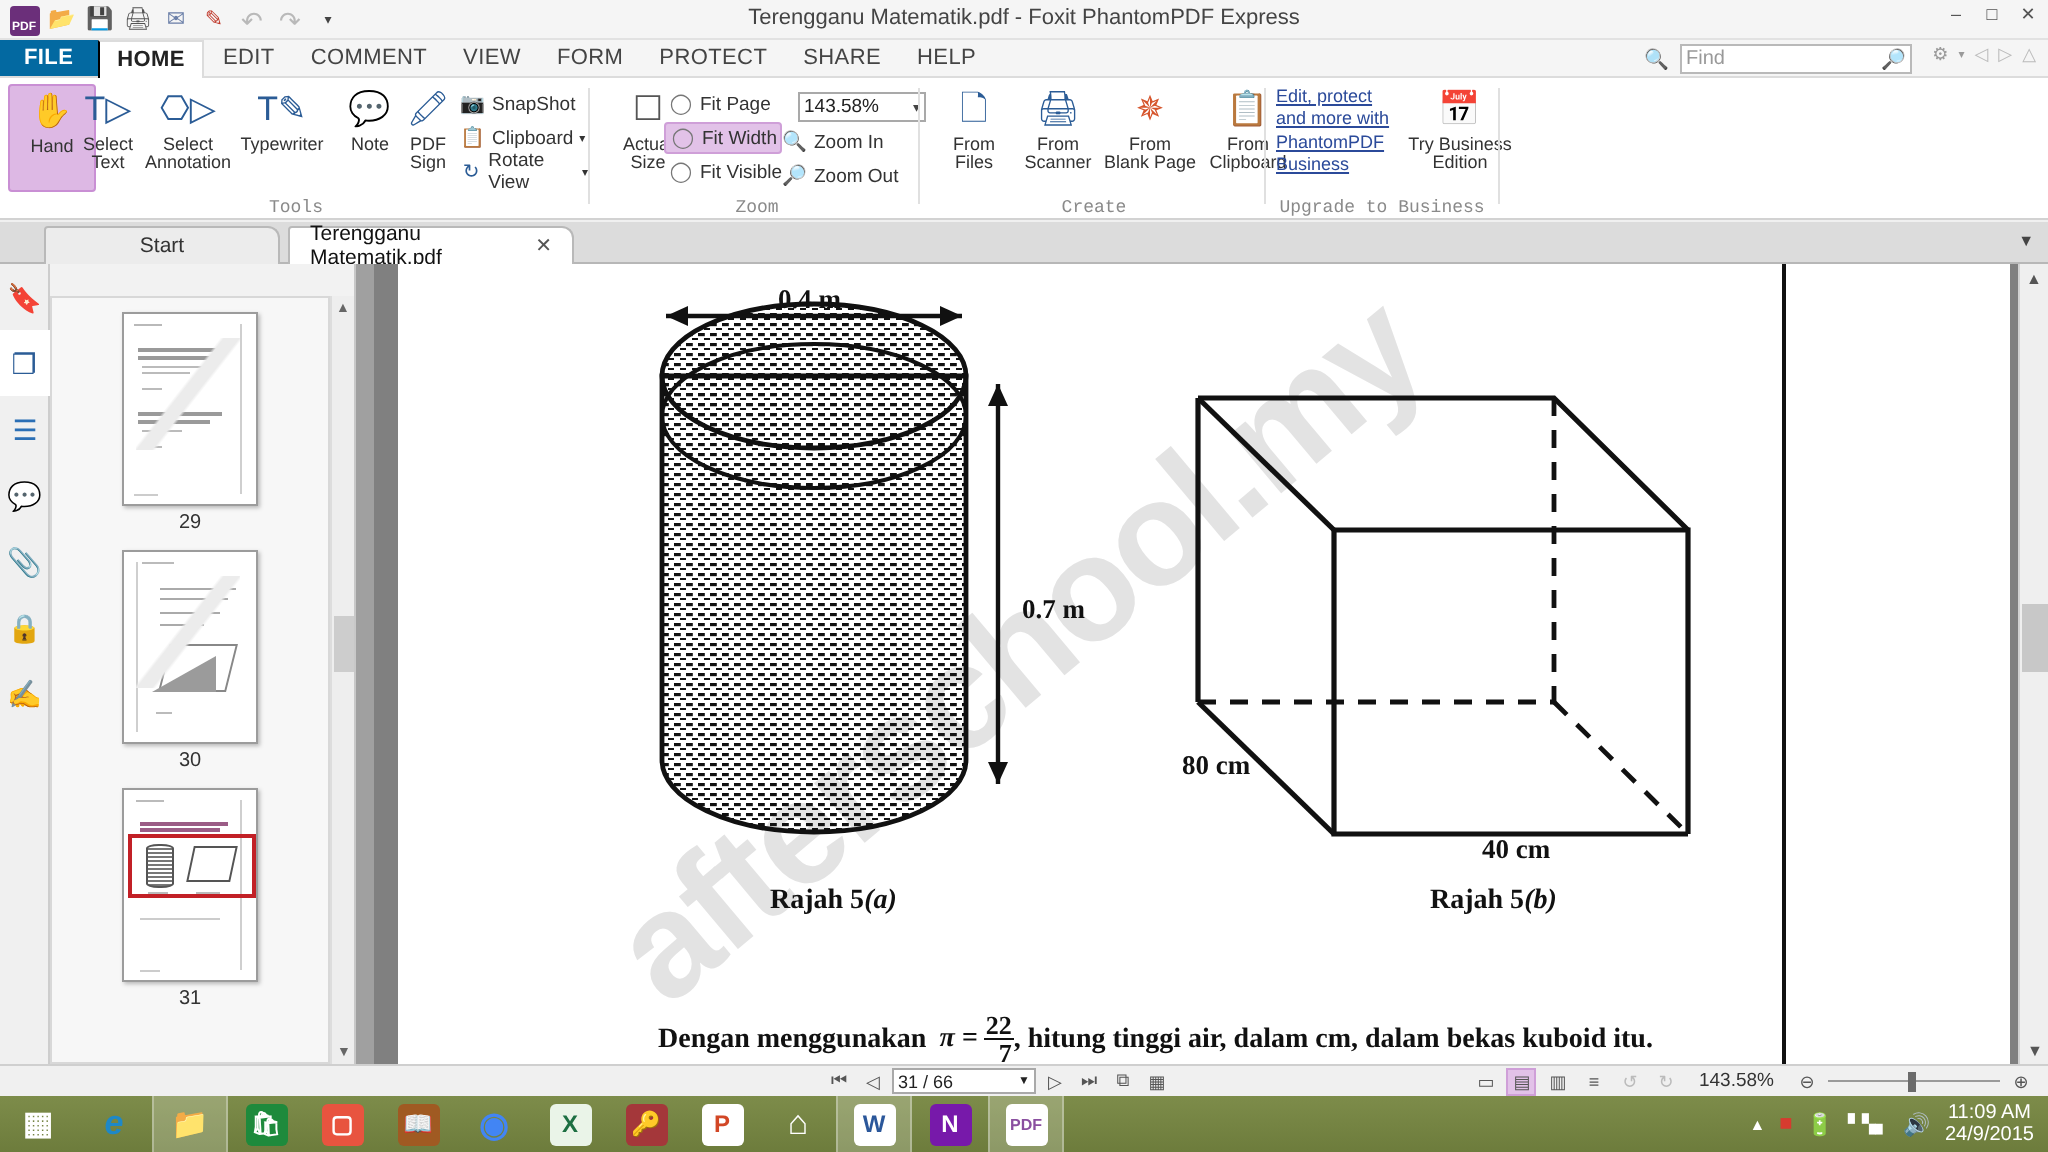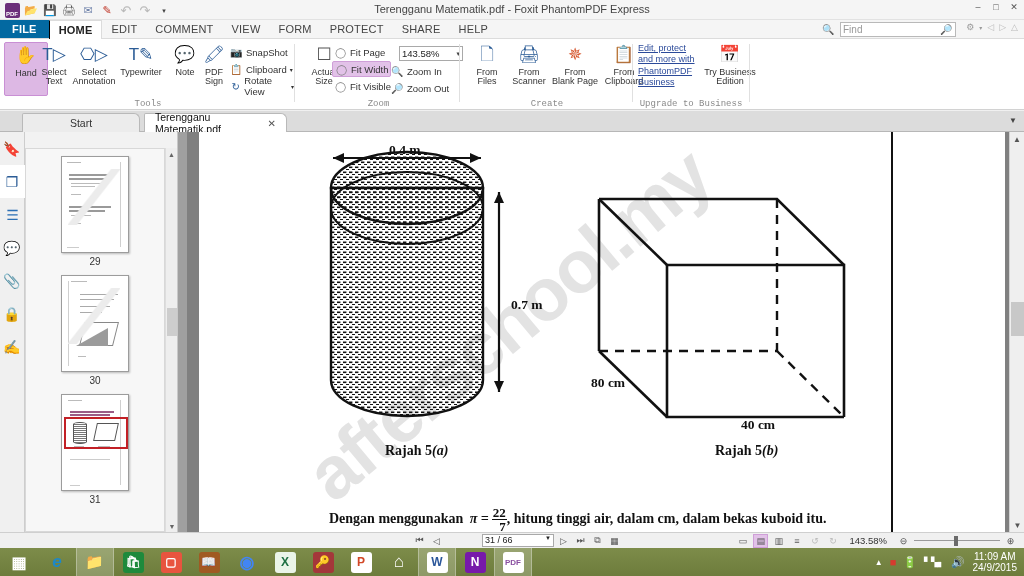--- a/index.html
+++ b/index.html
@@ -194,21 +194,21 @@
   .statusbar {
     position: absolute; bottom: 28px; left: 0; width: 1024px; height: 16px;
     background: #f0f0f0; border-top: 1px solid #cfcfcf;
     display: flex; align-items: center;
   }
   .sb-icn { width: 15px; height: 14px; display: flex; align-items: center; justify-content: center;
             font-size: 9px; color: #555; cursor: default; }
   .sb-icn.sel { background: #e2c2e8; border: 1px solid #cf9fd8; }
   .page-field {
     width: 72px; height: 13px; background: #fff; border: 1px solid #a9a9a9;
-    display: flex; align-items: flex-start; padding: 0 2px; font-size: 9px; color: #222; margin-left: 36px;
+    display: flex; align-items: center; padding: 0 2px; font-size: 9px; color: #222;
   }
   .page-field .carr { margin-left: auto; font-size: 6px; }
   .zoom-val { font-size: 9.5px; color: #333; margin: 0 6px; }
   .zoom-slider { position: relative; width: 86px; height: 12px; display: flex; align-items: center; }
   .zoom-slider .track { position: absolute; left: 0; right: 0; top: 5px; height: 1px; background: #9a9a9a; }
   .zoom-slider .knob { position: absolute; left: 40px; top: 1px; width: 4px; height: 10px; background: #6b6b6b; }
 
   
   .taskbar {
     position: absolute; bottom: 0; left: 0; width: 1024px; height: 28px;

